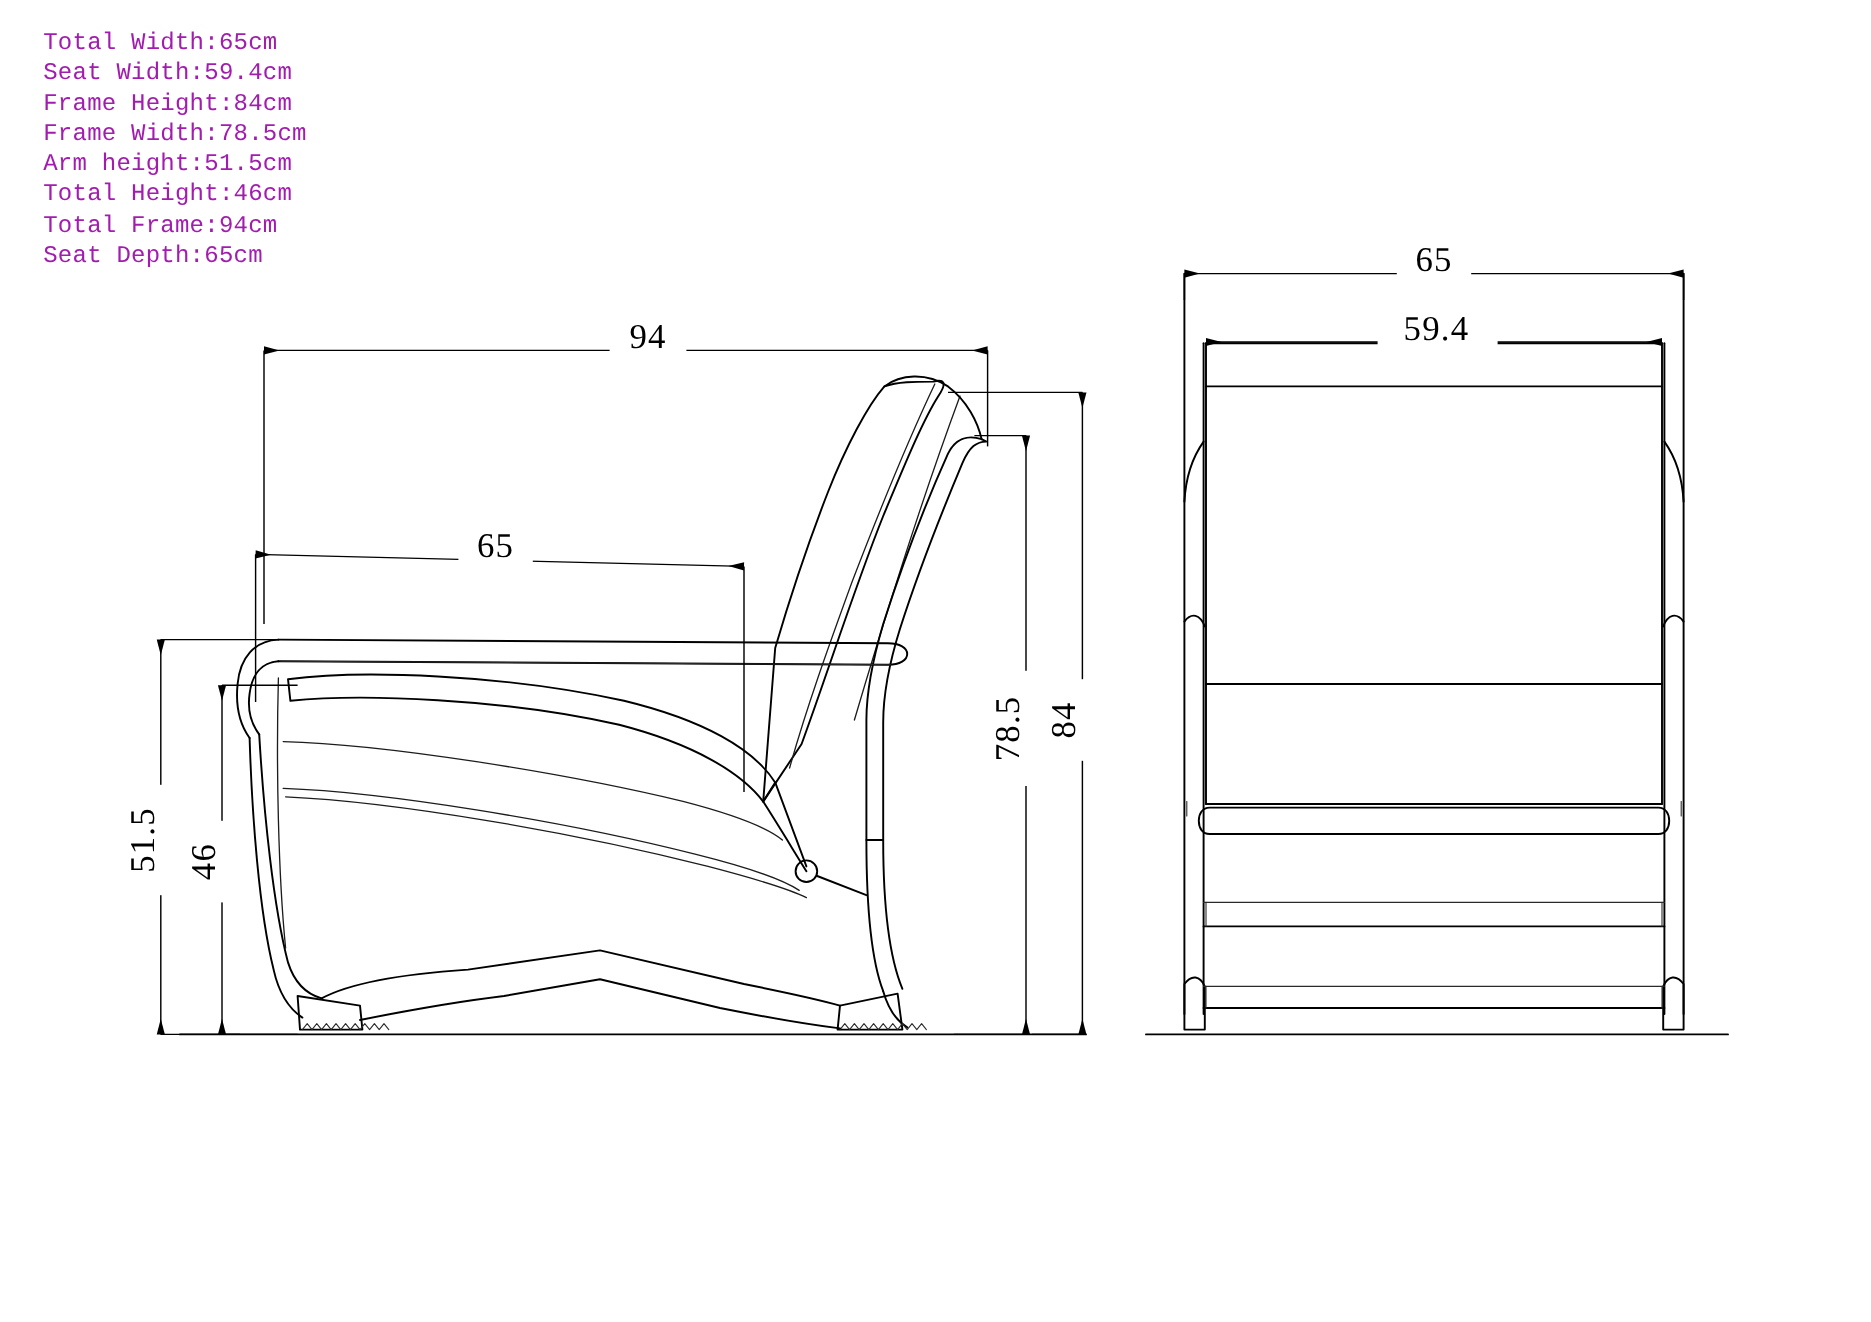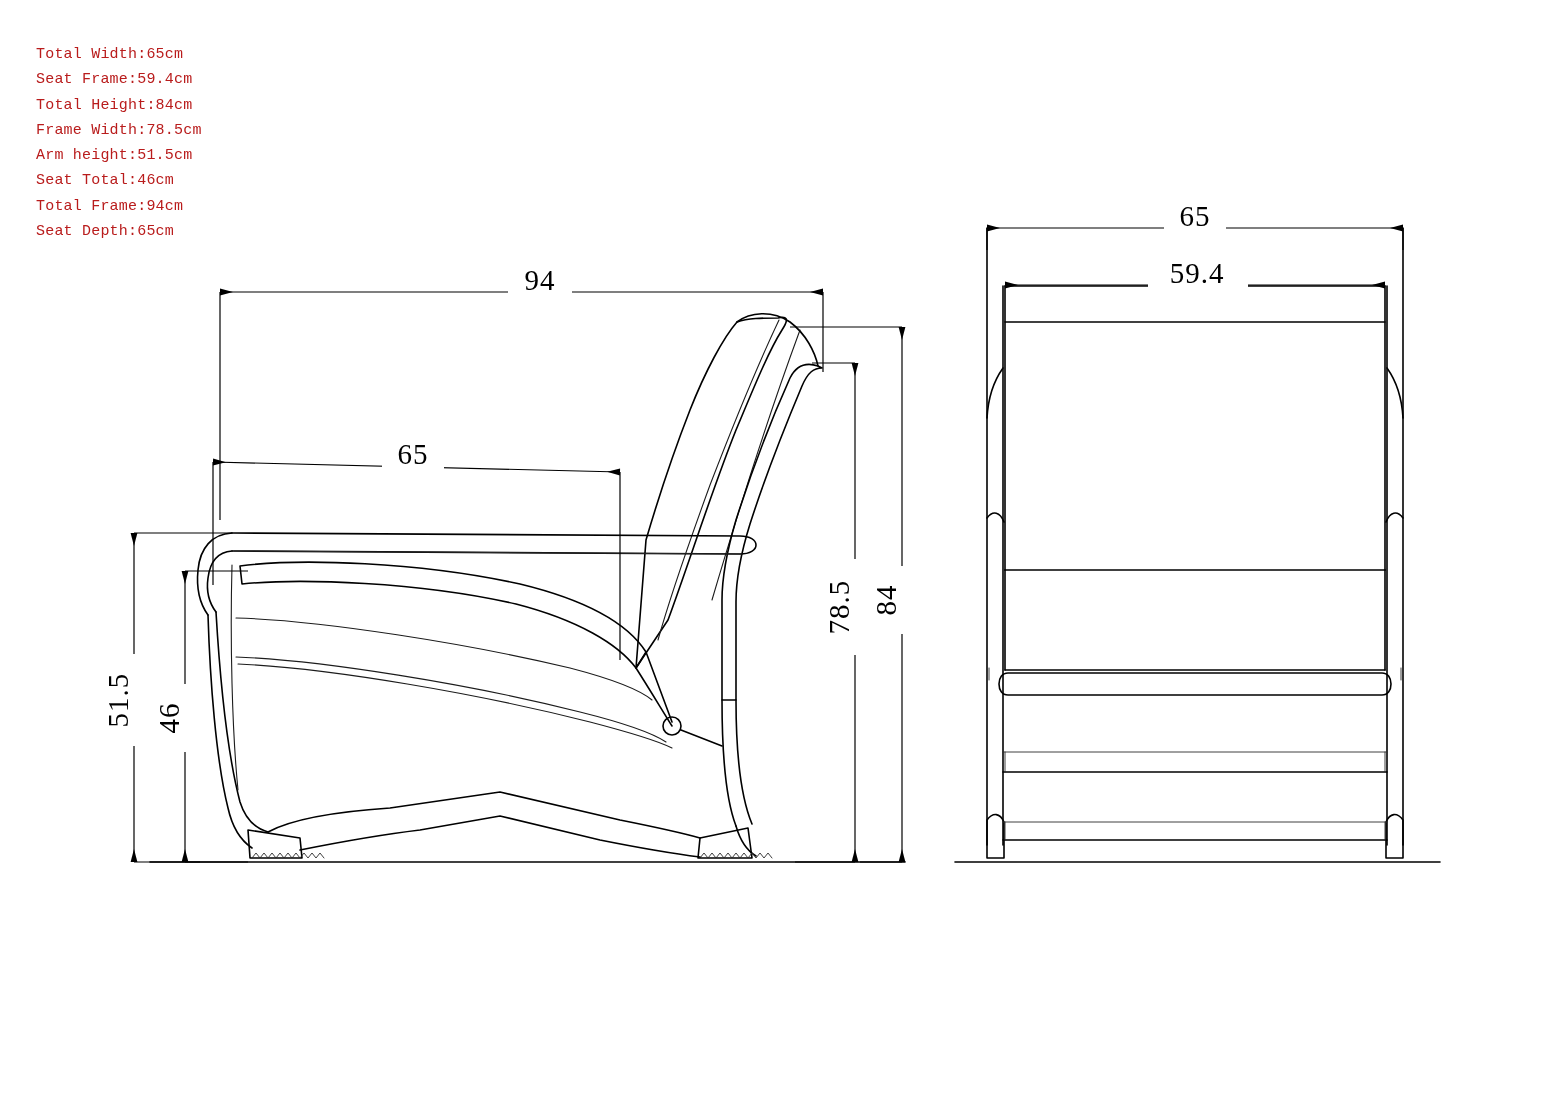--- a/index.html
+++ b/index.html
@@ -16,24 +16,24 @@
   }
   #root {
     position: absolute;
     left: 0; top: 0;
     width: 1559px;
     height: 1102px;
   }
   .spec-block {
     position: absolute;
     left: 36px;
-    top: 42px;
+    top: 24px;
     line-height: 25.3px;
-    font-size: 15px;
-    color: #b91c1c;
+    font-size: 20px;
+    color: #a21caf;
     letter-spacing: 0.2px;
     white-space: nowrap;
     font-family: "Liberation Mono", "DejaVu Sans Mono", monospace;
   }
   .spec-line {
     display: block;
     font-family: "Liberation Mono", "DejaVu Sans Mono", monospace;
   }
   svg.drawing {
     position: absolute;
@@ -76,25 +76,25 @@
   }
   .fillwhite { fill: #ffffff; }
 </style>
 </head>
 <body>
 
 <div id="root">
 
   <div class="spec-block">
     <span class="spec-line">Total Width:65cm</span>
-    <span class="spec-line">Seat Frame:59.4cm</span>
-    <span class="spec-line">Total Height:84cm</span>
+    <span class="spec-line">Seat Width:59.4cm</span>
+    <span class="spec-line">Frame Height:84cm</span>
     <span class="spec-line">Frame Width:78.5cm</span>
     <span class="spec-line">Arm height:51.5cm</span>
-    <span class="spec-line">Seat Total:46cm</span>
+    <span class="spec-line">Total Height:46cm</span>
     <span class="spec-line">Total Frame:94cm</span>
     <span class="spec-line">Seat Depth:65cm</span>
   </div>
 
   <svg class="drawing" viewBox="0 0 1559 1102" xmlns="http://www.w3.org/2000/svg">
 
     <defs>
       <marker id="arrR" markerWidth="14" markerHeight="10" refX="13" refY="5" orient="auto" markerUnits="userSpaceOnUse">
         <path d="M0,5 L13,1.6 L13,8.4 Z" fill="#000"></path>
       </marker>

